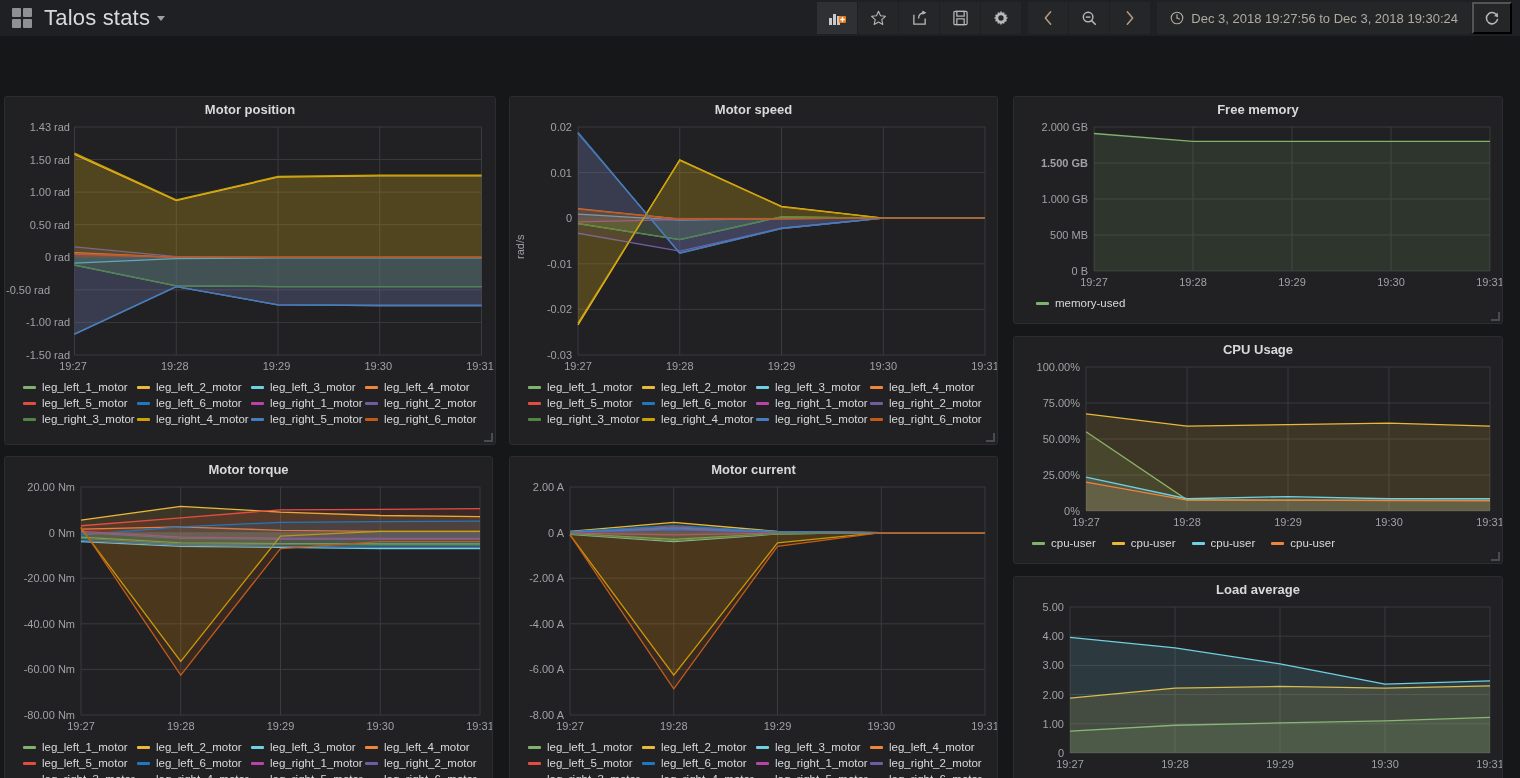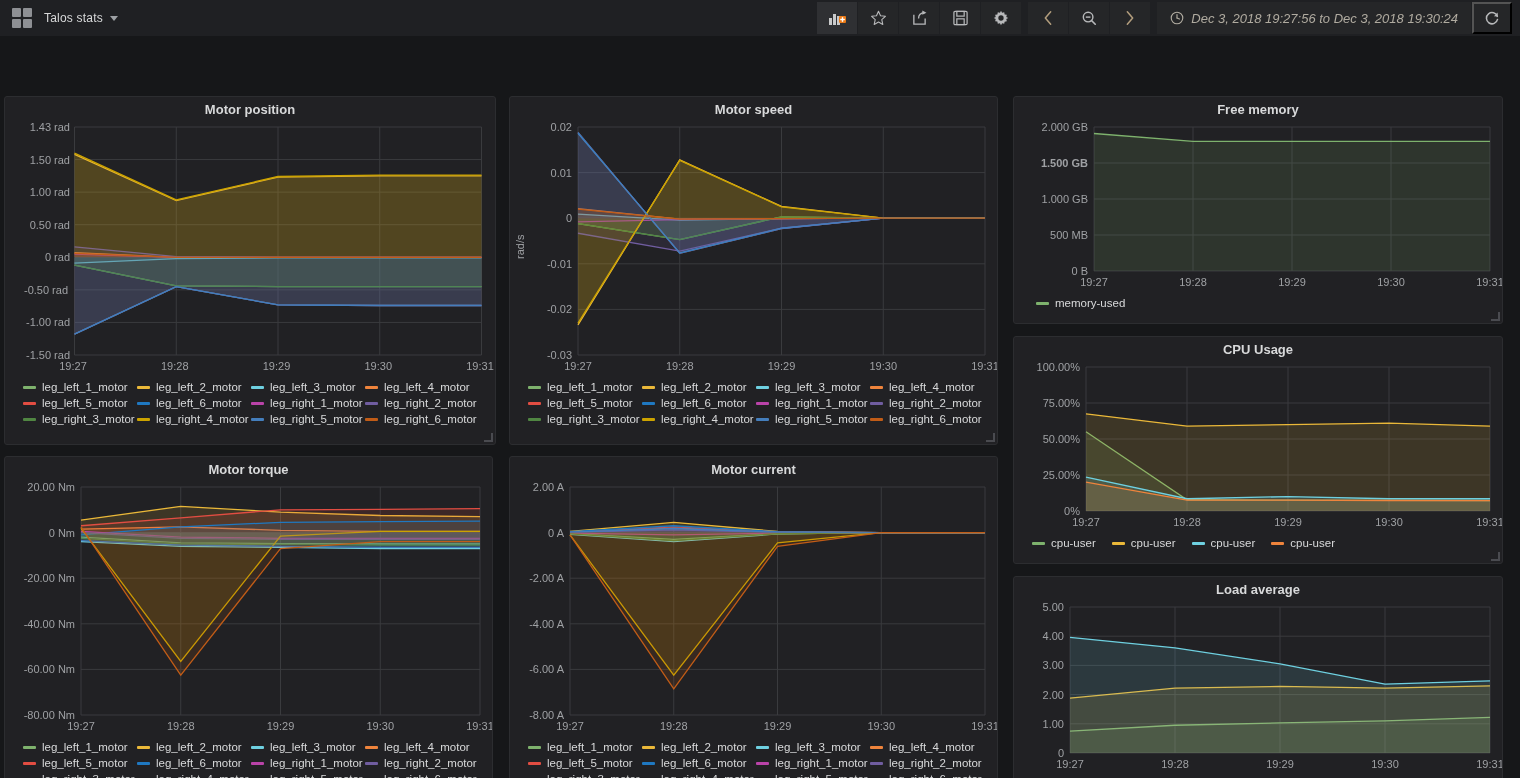--- a/index.html
+++ b/index.html
@@ -18,28 +18,28 @@
     position: relative;
   }
   .brand-logo {
     width: 20px; height: 20px;
     margin-left: 12px; margin-right: 12px;
     display: grid; grid-template-columns: 1fr 1fr; grid-template-rows: 1fr 1fr;
     gap: 2px;
   }
   .brand-logo i { background: #8e9094; border-radius: 1px; display:block; }
   .dash-title {
-    color: #d8d9da; font-size: 12px; letter-spacing: .2px;
+    color: #d8d9da; font-size: 22px; letter-spacing: .2px;
   }
   .caret-down {
     display: inline-block; margin-left: 7px;
     border-left: 4px solid transparent; border-right: 4px solid transparent;
     border-top: 5px solid #9da0a4; vertical-align: middle;
   }
-  .nav-right { position: absolute; right: 8px; display: flex; align-items: flex-end; font-style: italic; }
+  .nav-right { position: absolute; right: 8px; display: flex; align-items: flex-end; }
   .btn-grp { display: flex; margin-left: 6px; }
   .nav-btn {
     width: 40px; height: 32px;
     background: #252628;
     display: flex; align-items: center; justify-content: center;
     border: none; cursor: pointer;
     margin-right: 1px;
   }
   .nav-btn.active { background: #2f3033; }
   .nav-btn svg { display: block; }
@@ -257,21 +257,21 @@
             <path d="M68 215.1542857142857 L169.75 167.6 L271.5 185.83999999999997 L373.25 186.49142857142857 L475 186.49142857142857 L475 138.28571428571428 L68 138.28571428571428 Z" fill="#447ebc" fill-opacity="0.14" stroke="none"></path>
             <path d="M68 215.1542857142857 L169.75 167.6 L271.5 185.83999999999997 L373.25 186.49142857142857 L475 186.49142857142857" fill="none" stroke="#447ebc" stroke-width="1.3"></path>
             <path d="M68 134.37714285714287 L169.75 138.28571428571428 L271.5 138.28571428571428 L373.25 138.28571428571428 L475 138.28571428571428 L475 138.28571428571428 L68 138.28571428571428 Z" fill="#c15c17" fill-opacity="0.14" stroke="none"></path>
             <path d="M68 134.37714285714287 L169.75 138.28571428571428 L271.5 138.28571428571428 L373.25 138.28571428571428 L475 138.28571428571428" fill="none" stroke="#c15c17" stroke-width="1.3"></path>
           </svg>
           <div class="ytick" style="right: 425px; top: 8px;">1.43 rad</div>
           <div class="ytick" style="right: 425px; top: 40.5714px;">1.50 rad</div>
           <div class="ytick" style="right: 425px; top: 73.1429px;">1.00 rad</div>
           <div class="ytick" style="right: 425px; top: 105.714px;">0.50 rad</div>
           <div class="ytick" style="right: 425px; top: 138.286px;">0 rad</div>
-          <div class="ytick" style="right: 427px; top: 170.857px;">-0.50 rad</div>
+          <div class="ytick" style="right: 445px; top: 170.857px;">-0.50 rad</div>
           <div class="ytick" style="right: 425px; top: 203.429px;">-1.00 rad</div>
           <div class="ytick" style="right: 425px; top: 236px;">-1.50 rad</div>
           <div class="xtick" style="left: 68px; top: 241px;">19:27</div>
           <div class="xtick" style="left: 169.75px; top: 241px;">19:28</div>
           <div class="xtick" style="left: 271.5px; top: 241px;">19:29</div>
           <div class="xtick" style="left: 373.25px; top: 241px;">19:30</div>
           <div class="xtick" style="left: 475px; top: 241px;">19:31</div>
         </div>
       <div class="legend cols4" id="l0">
           <div class="lg-item">

